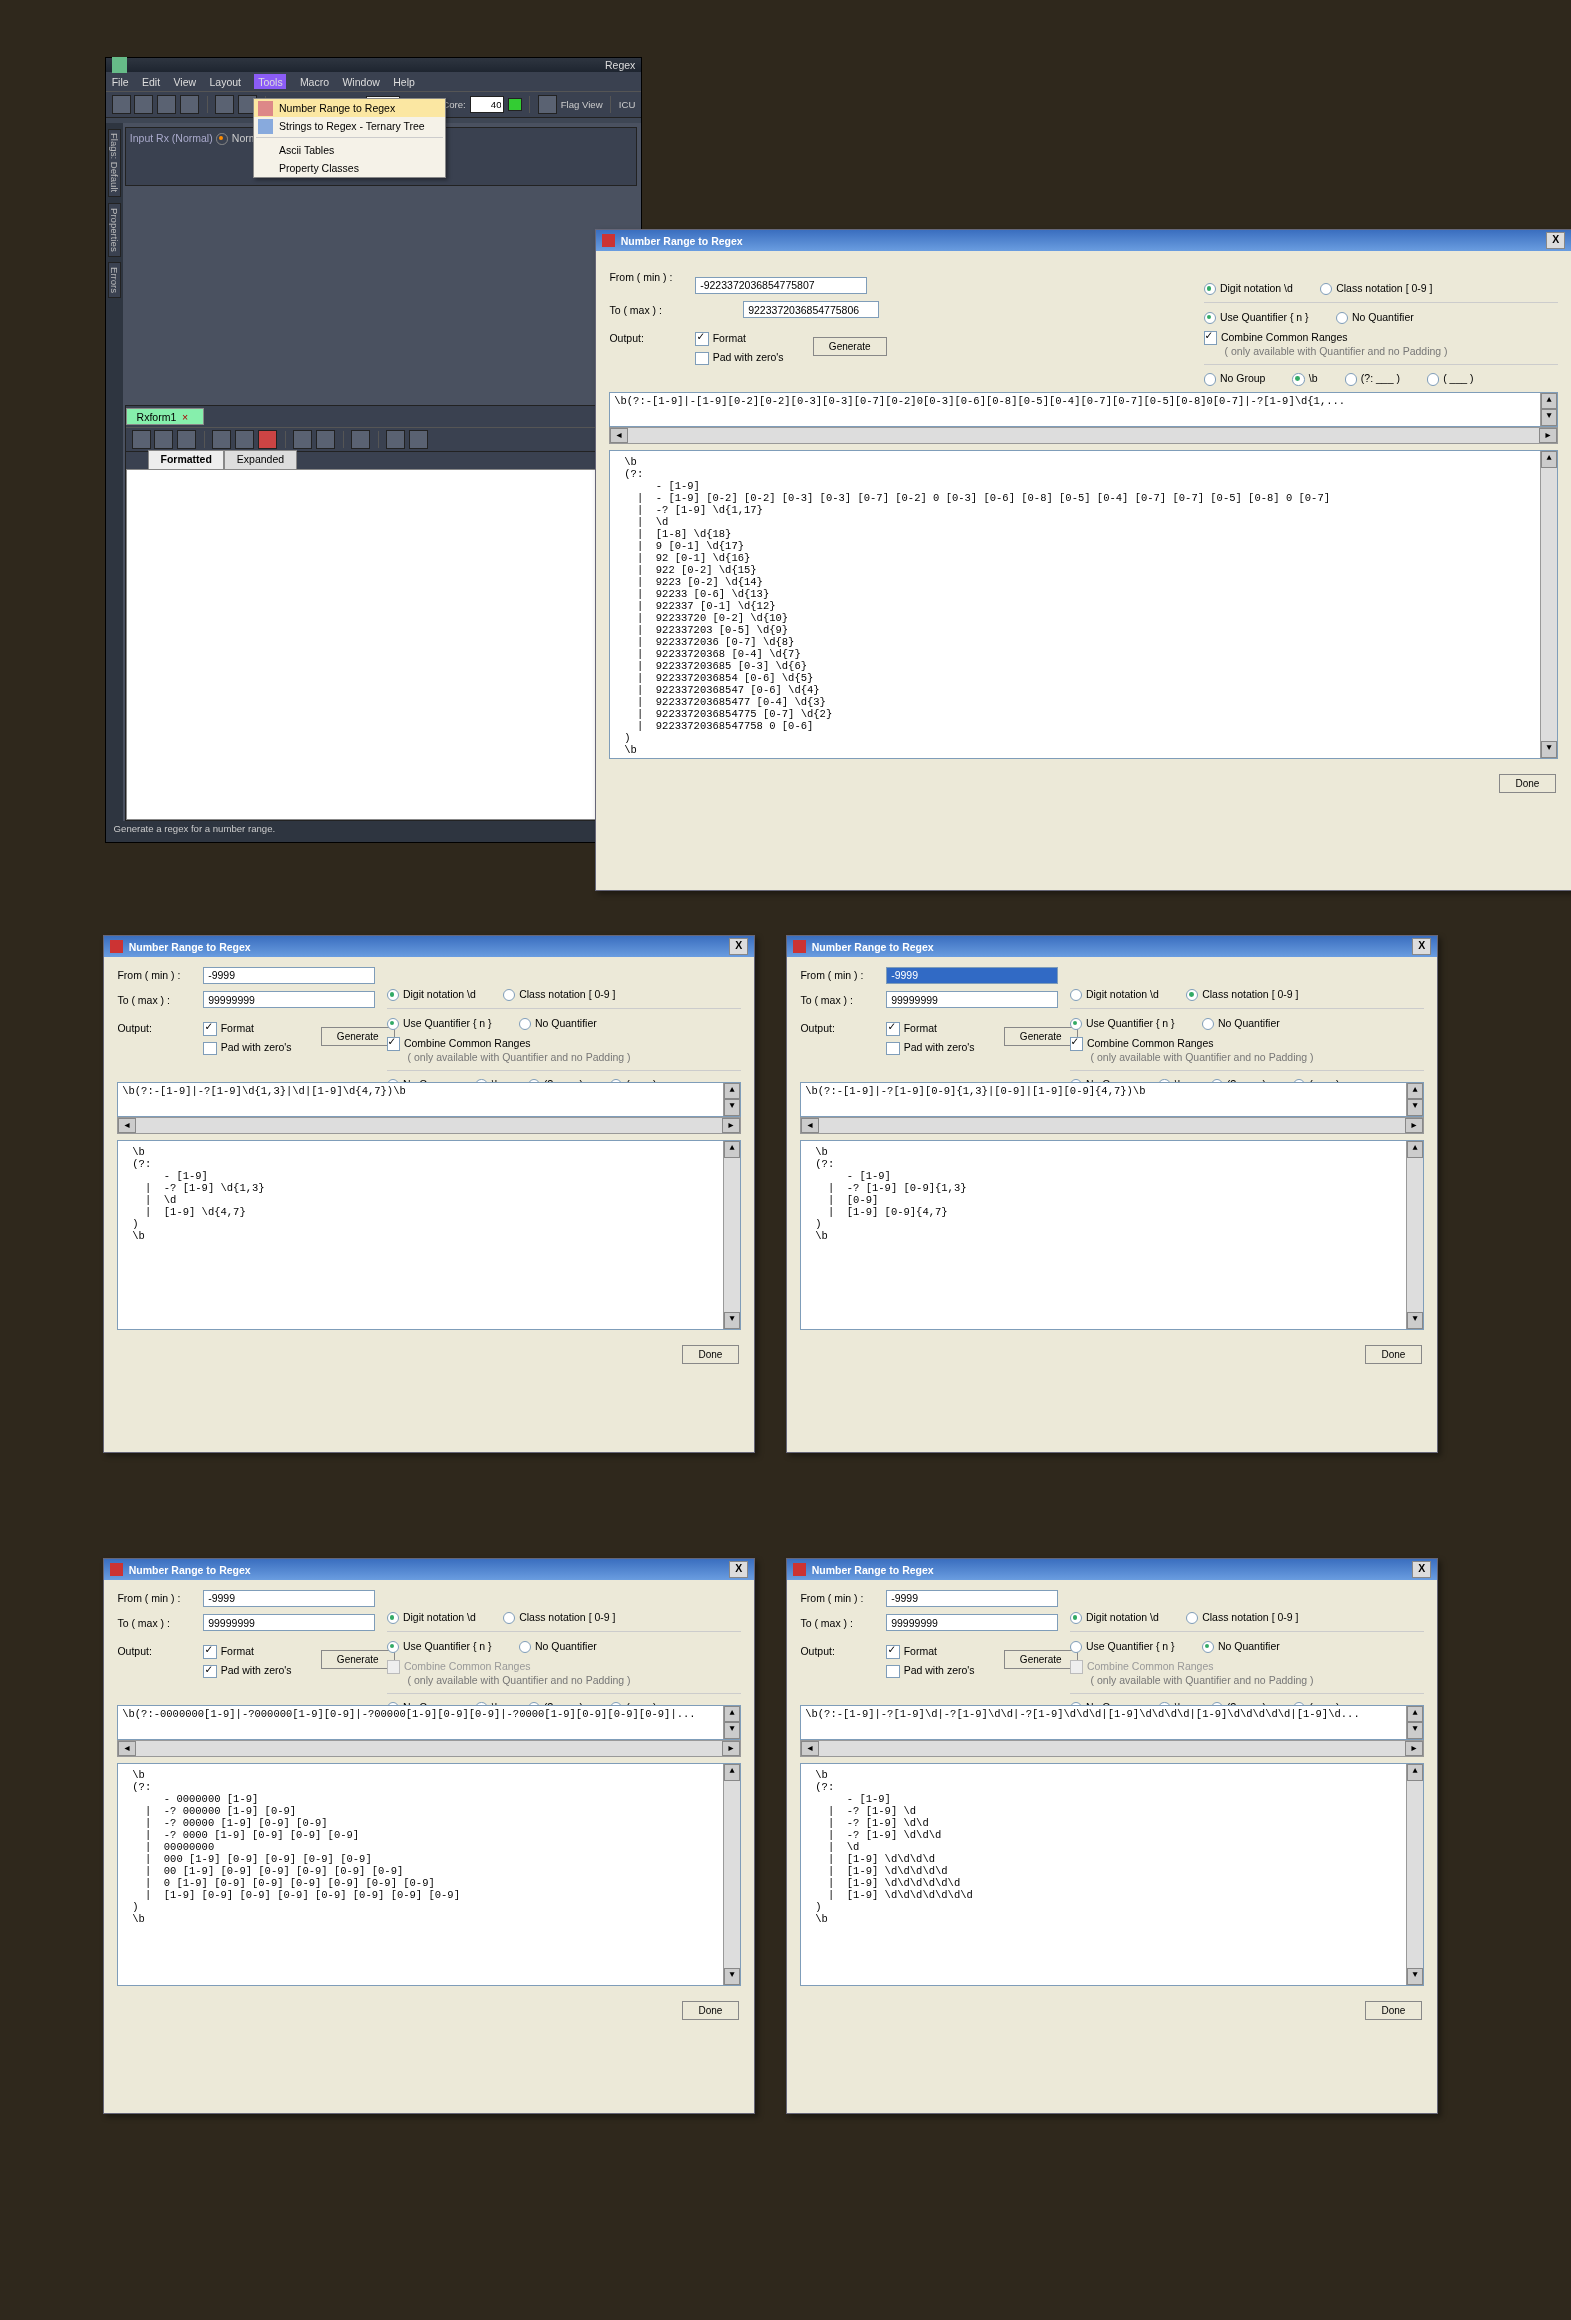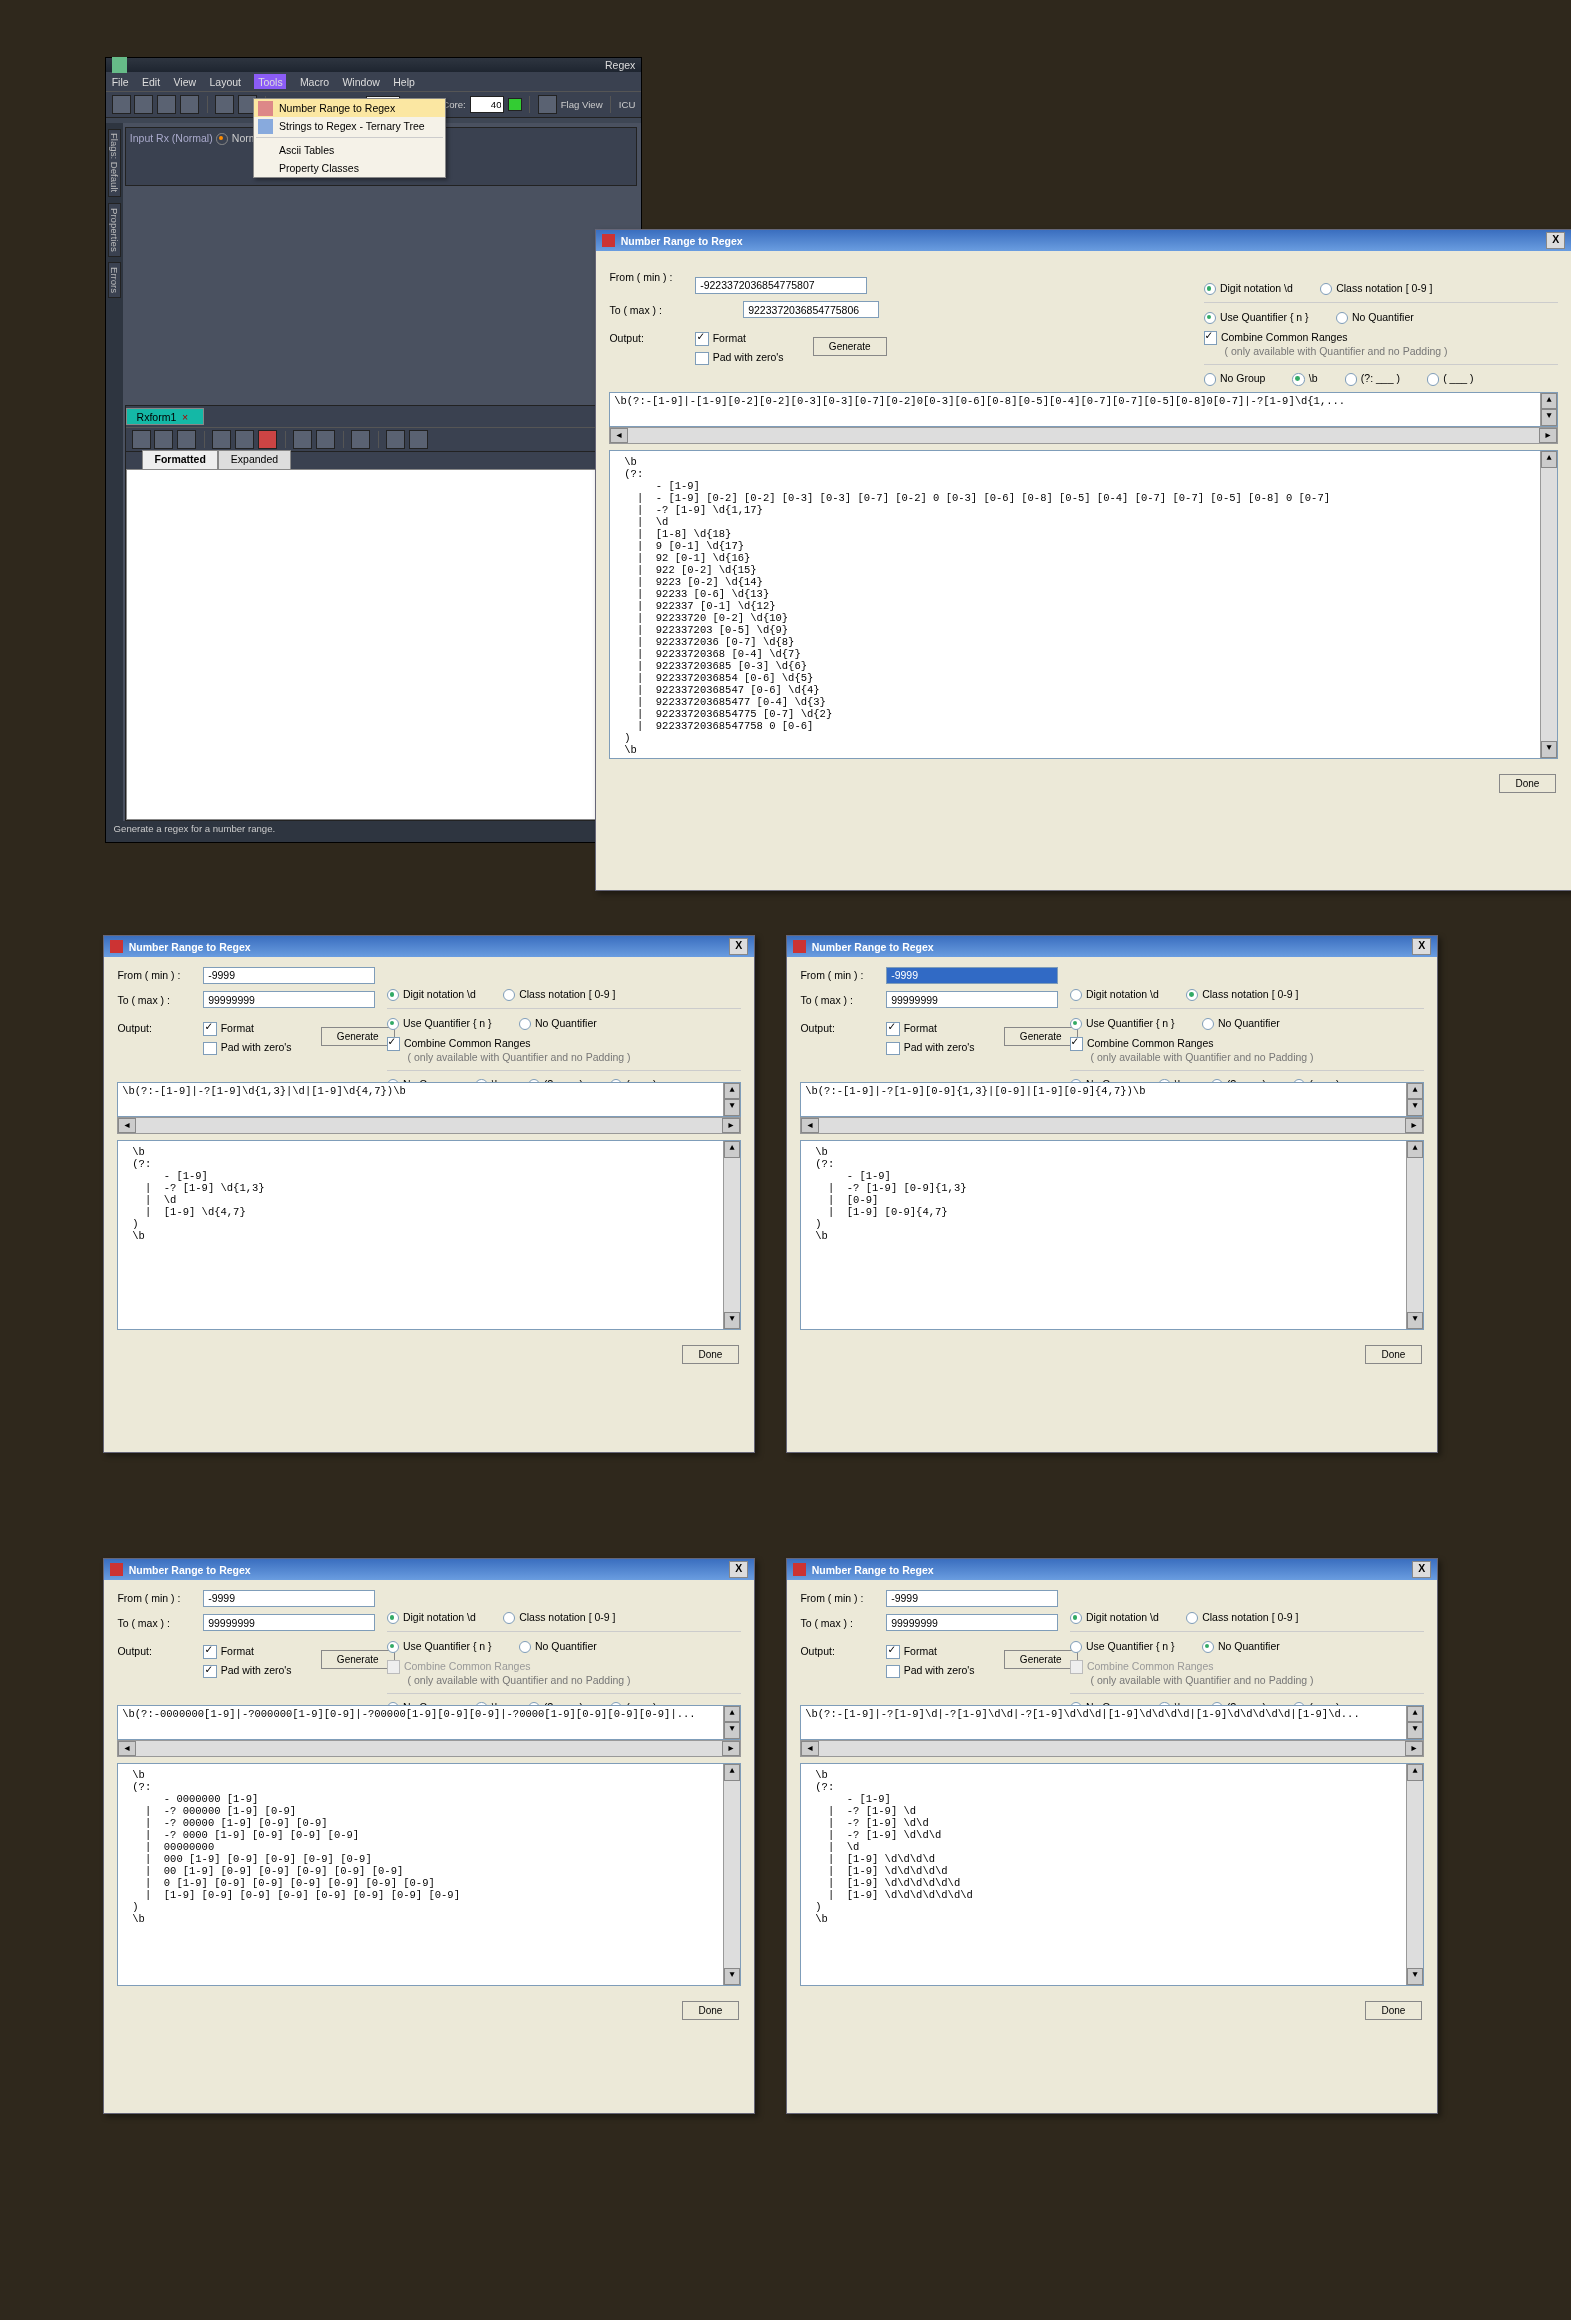--- a/index.html
+++ b/index.html
@@ -81,28 +81,28 @@
   .dropdown-menu .msep{height:1px;background:#ccc;margin:2.9px 1.9px;}
   .micon{position:absolute;left:3.8px;top:1.9px;width:15.3px;height:15.3px;background:#d88;}
   .app-lower {
     position:absolute;left:19px;right:3.8px;bottom:3.8px;top:282px;
     background:#3a4150;border:1px solid #222;
   }
   .rxform-tab {
     position:absolute;left:0;top:0;height:21px;
     display:flex;align-items:center;
   }
-  .rxform-tab .tabbtn{background:#14b8a6;border:1px solid #888;padding:1.9px 9.6px;font-size:10.5px;}
+  .rxform-tab .tabbtn{background:#86efac;border:1px solid #888;padding:1.9px 9.6px;font-size:10.5px;}
   .rxform-tab .tabx{padding:0 5.7px;color:#a00;}
   .rxform-tb {
     position:absolute;left:0;top:21px;right:0;height:23px;
     background:#3a4150;display:flex;align-items:center;gap:3.8px;padding:0 5.7px;
     border-top:1px solid #555;border-bottom:1px solid #222;
   }
-  .rxform-tabs2{position:absolute;left:16px;top:44px;height:36px;display:flex;}
+  .rxform-tabs2{position:absolute;left:0;top:44px;height:36px;display:flex;padding-left:22px;}
   .rxform-tabs2 .t{background:#ddd;border:1px solid #888;padding:1.9px 11.5px;font-size:10.5px;}
   .rxform-tabs2 .t.active{background:#eee;font-weight:bold;}
   .rxform-area{position:absolute;left:0;right:0;top:63px;bottom:0;background:#fff;border:1px solid #888;}
   .statusbar{position:absolute;left:0;right:16px;bottom:0;height:17px;background:#2e3540;color:#ccc;font-size:9.6px;padding:1.9px 7.6px;margin-top:28px;}
 
   
   .dialog {
     position:absolute;
     background:#ece9d8;
     border:1px solid #667;

